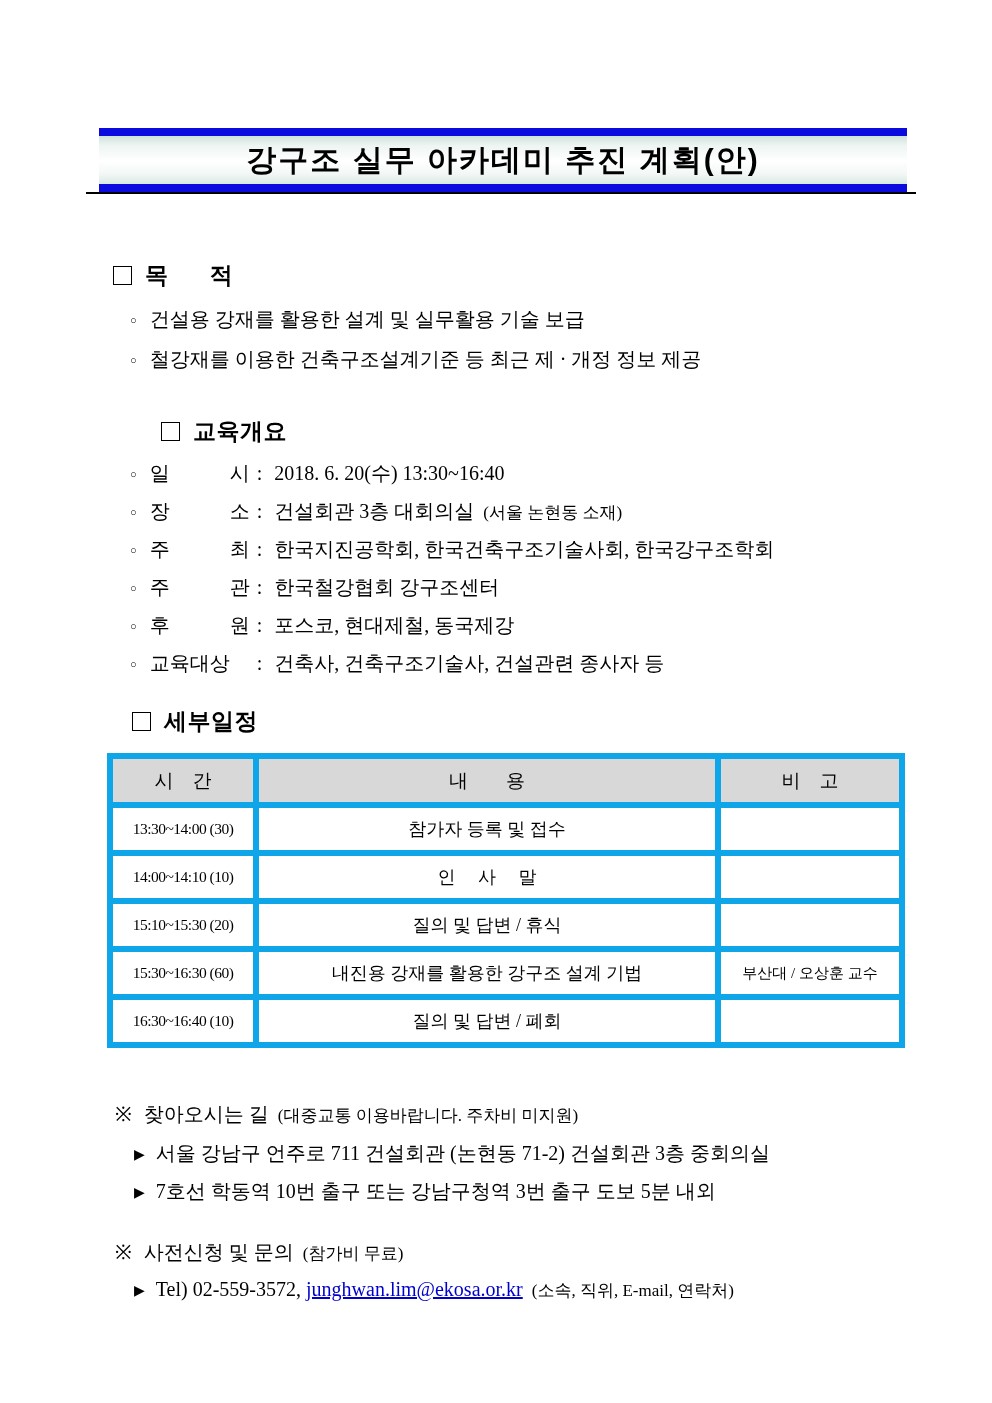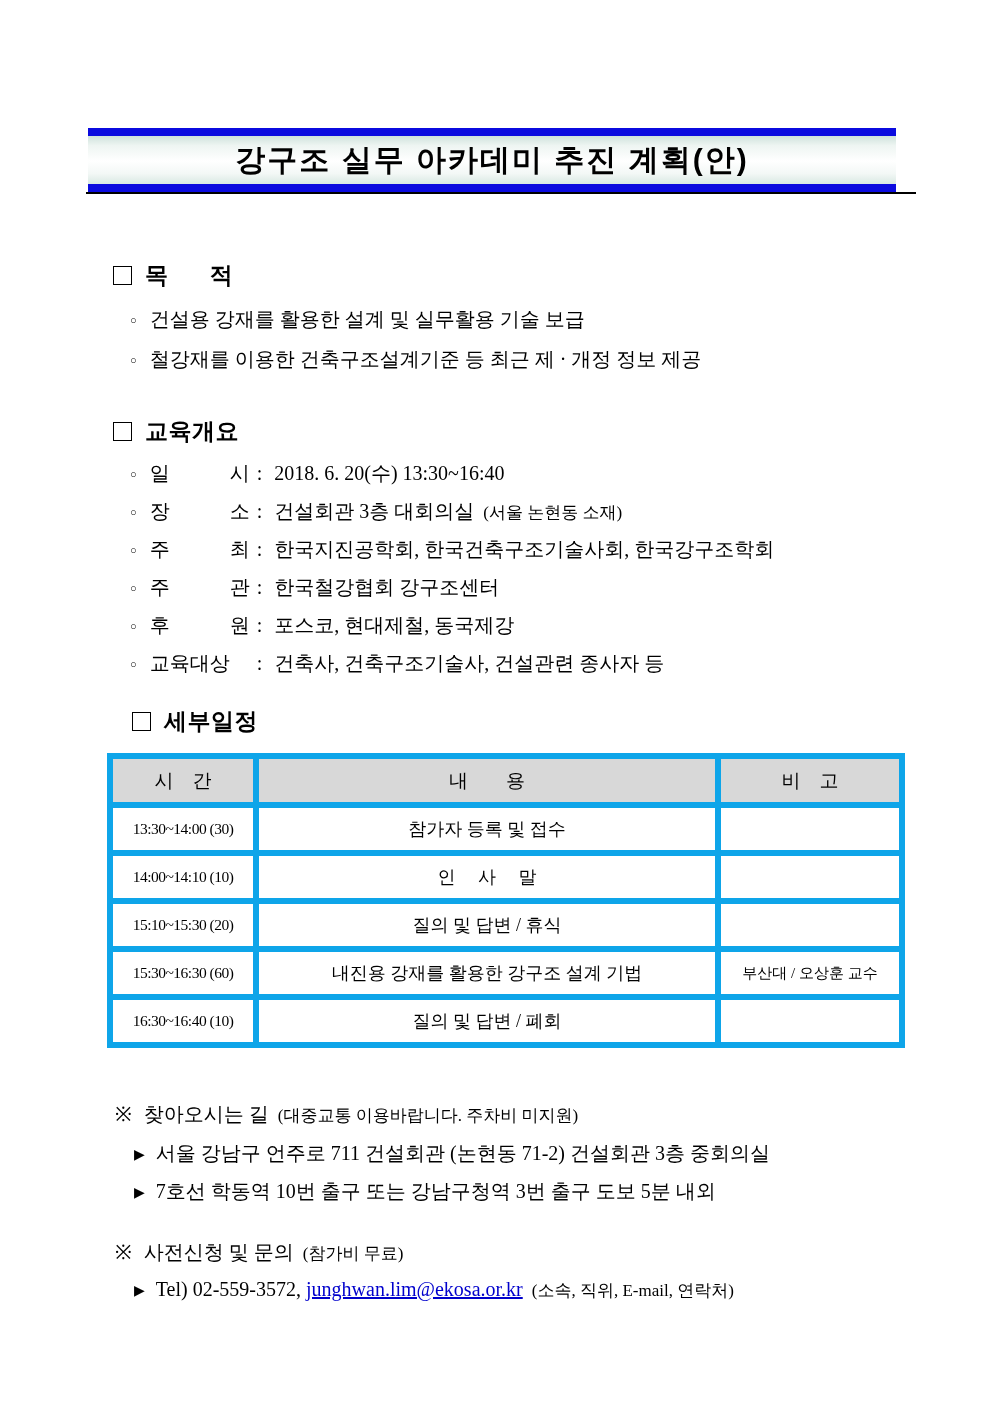--- a/index.html
+++ b/index.html
@@ -5,21 +5,21 @@
   html,body{margin:0;padding:0;background:#ffffff;}
   .page{
     position:relative;
     width:992px;height:1403px;
     background:#ffffff;
     font-family:"Liberation Serif","DejaVu Serif",serif;
     color:#000;
     overflow:hidden;
   }
   
-  .banner{position:absolute;left:88px;top:128px;width:808px;}
+  .banner{position:absolute;left:99px;top:128px;width:808px;}
   .banner-bar{height:8px;background:#0b0bdf;}
   .banner-body{
     height:48px;display:flex;align-items:center;justify-content:center;
     background:linear-gradient(180deg,#cfe2dc 0%,#eef5f2 20%,#ffffff 52%,#f3f8f6 78%,#d9e9e3 100%);
   }
   .doc-title{
     font-family:"Liberation Sans","DejaVu Sans",sans-serif;
     font-weight:bold;font-size:30px;letter-spacing:2px;white-space:pre;
   }
   .banner-underline{position:absolute;left:86px;top:192px;width:830px;height:2px;background:#000;}
@@ -79,21 +79,21 @@
   </div>
   <div class="body-line" style="top:306px;">
     <span class="circ">○</span>
     <span>건설용 강재를 활용한 설계 및 실무활용 기술 보급</span>
   </div>
   <div class="body-line" style="top:346px;">
     <span class="circ">○</span>
     <span>철강재를 이용한 건축구조설계기준 등 최근 제 · 개정 정보 제공</span>
   </div>
 
-  <div class="section-heading" style="top:416px;">
+  <div class="section-heading" style="top:416px;margin-left:48px;">
     <span class="sq"></span>
     <span class="h-text">교육개요</span>
   </div>
 
   <div class="body-line" style="top:460px;">
     <span class="circ">○</span>
     <span class="ov-label">일 시</span>
     <span class="colon">:</span>
     <span>2018. 6. 20(수) 13:30~16:40</span>
     <span class="small-note"></span>

